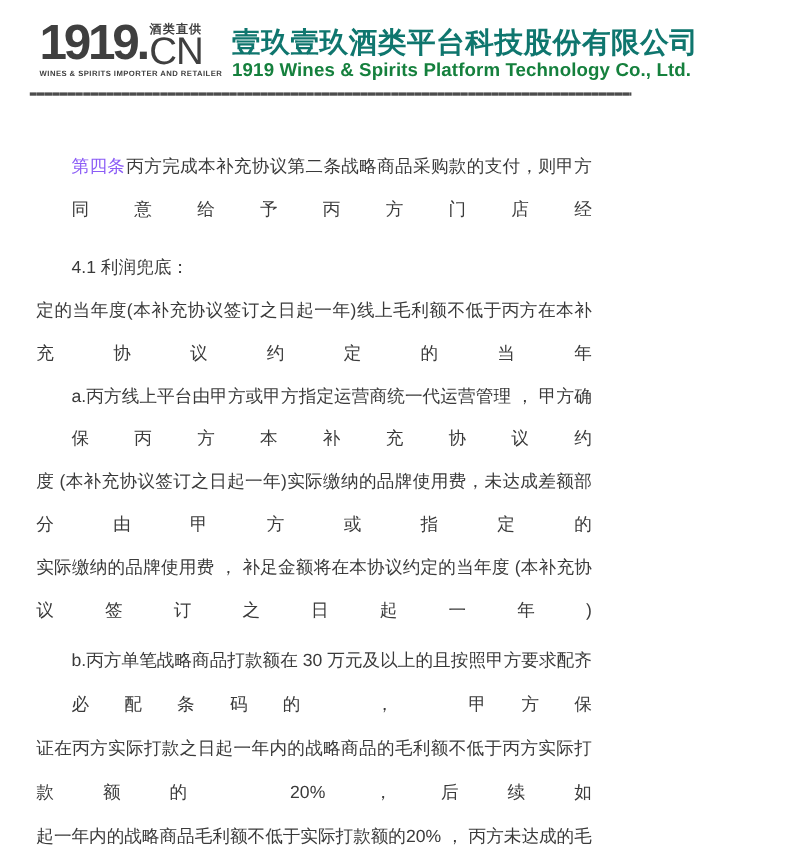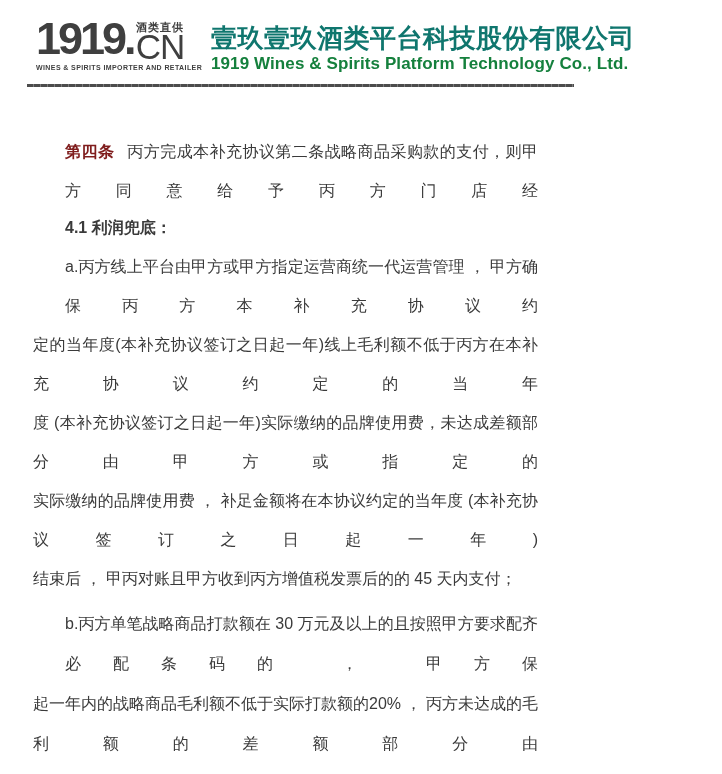--- a/index.html
+++ b/index.html
@@ -56,23 +56,23 @@
   .line {
     font-size: 16px;
     line-height: 39px;
     color: #3a3a3a;
     text-align: justify;
     text-align-last: justify;
     word-break: break-all;
   }
   .line.last { text-align-last: left; }
   .indent { padding-left: 32px; }
-  .bold-label { font-weight: 700; color: #7f1d1d; margin-right: 13px; }
+  .bold-label { font-weight: 400; color: #8b5cf6; margin-right: 1px; }
   .clause { margin-top: 45px; }
-  .section-41 { line-height: 34px; margin-top: 1px; font-weight: bold; }
+  .section-41 { line-height: 34px; margin-top: 17px; }
   .para-a { margin-top: 2px; }
   .para-b { margin-top: 6px; }
   .para-b .line { line-height: 40px; }
 </style>
 </head>
 <body>
 
 <div class="page">
 
   <header class="letterhead">
@@ -98,27 +98,27 @@
 
     <div class="para clause">
       <div class="line indent">
         <span class="bold-label">第四条</span><span>丙方完成本补充协议第二条战略商品采购款的支付，则甲方同意给予丙方门店经</span>
       </div>
     </div>
 
     <div class="line last indent section-41">4.1 利润兜底：</div>
 
     <div class="para para-a">
+      <div class="line">定的当年度(本补充协议签订之日起一年)线上毛利额不低于丙方在本补充协议约定的当年</div>
       <div class="line indent">a.丙方线上平台由甲方或甲方指定运营商统一代运营管理 ， 甲方确保丙方本补充协议约</div>
-      <div class="line">定的当年度(本补充协议签订之日起一年)线上毛利额不低于丙方在本补充协议约定的当年</div>
       <div class="line">度 (本补充协议签订之日起一年)实际缴纳的品牌使用费，未达成差额部分由甲方或指定的</div>
       <div class="line">实际缴纳的品牌使用费 ， 补足金额将在本协议约定的当年度 (本补充协议签订之日起一年)</div>
-      <div class="line last">结束后 ， 甲丙对账且甲方收到丙方增值税发票后的的 45 天内支付；</div>
     </div>
 
     <div class="para para-b">
       <div class="line indent">b.丙方单笔战略商品打款额在 30 万元及以上的且按照甲方要求配齐必配条码的 ， 甲方保</div>
+      <div class="line">证在丙方实际打款之日起一年内的战略商品的毛利额不低于丙方实际打款额的 20%，后续如</div>
       <div class="line">起一年内的战略商品毛利额不低于实际打款额的20% ， 丙方未达成的毛利额的差额部分由</div>
 
     </div>
 
   </main>
 </div>
 
 </body></html>

